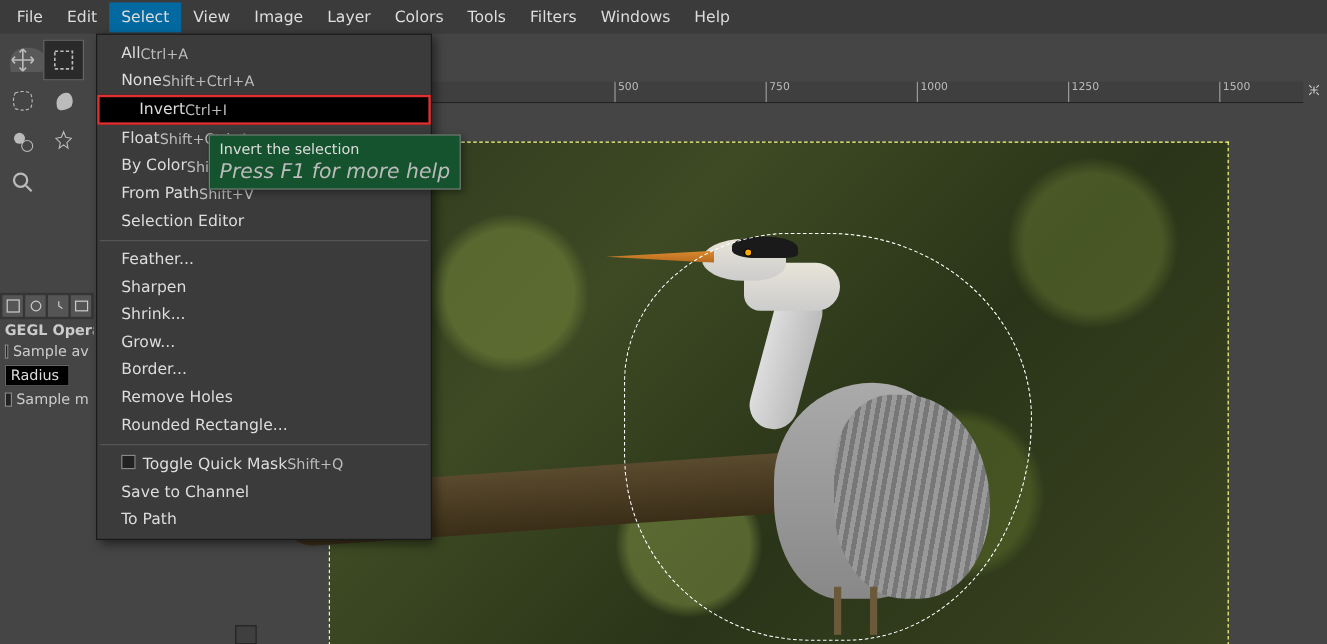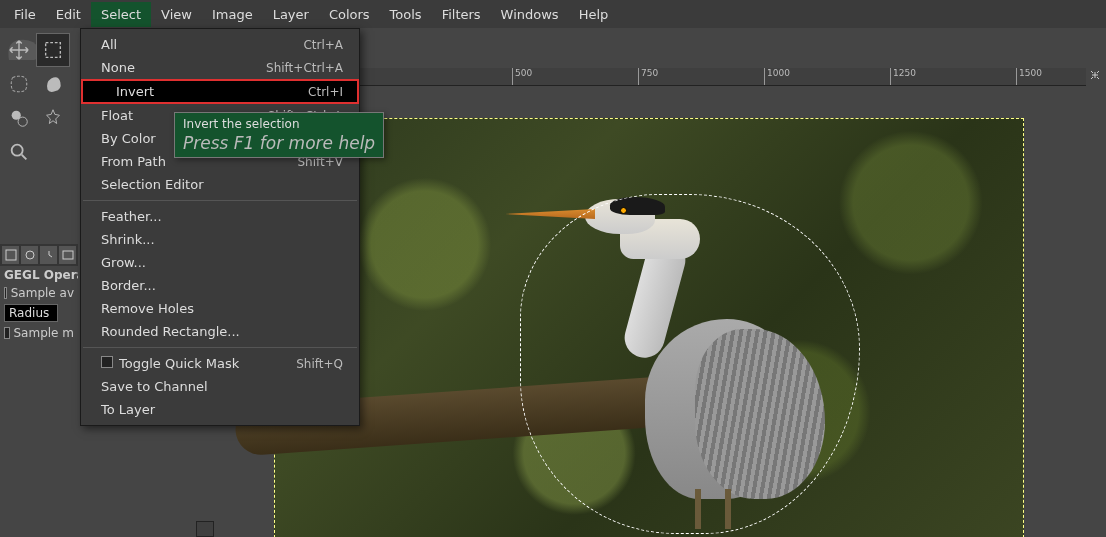--- a/index.html
+++ b/index.html
@@ -1,21 +1,21 @@
 <!DOCTYPE html>
 <html><head>
 <meta charset="utf-8">
 <style>
   * { box-sizing: border-box; margin: 0; padding: 0; font-family: "DejaVu Sans", "Segoe UI", sans-serif; }
   body { background: #454545; color: #ddd; font-size: 13px; width: 1106px; height: 537px; overflow: hidden; position: relative; }
   
   
   .menubar { height: 28px; background: #3b3b3b; display: flex; align-items: center; padding: 0 4px; position: relative; z-index: 5; }
   .menuitem { padding: 5px 10px; cursor: pointer; color: #ddd; }
-  .menuitem.open { background: #14532d; }
+  .menuitem.open { background: #0369a1; }
   
   
   .toolbox { position: absolute; top: 33px; left: 2px; width: 72px; }
   .tool-row { display: flex; }
   .tool { width: 34px; height: 34px; display: flex; align-items: center; justify-content: center; }
   .tool svg { fill: #bbb; }
   .tool.active { background: #2a2a2a; border: 1px solid #666; }
   
   
   .dock { position: absolute; top: 244px; left: 0; width: 78px; color: #ccc; font-size: 12px; }
@@ -53,21 +53,21 @@
   .heron-cap { position:absolute; top:-2px; left:85px; width:55px; height:18px; background:#1a1a1a; border-radius:50% 60% 20% 40%;}
   .heron-eye { position:absolute; top:8px; left:95px; width:7px; height:7px; background:#fa0; border-radius:50%; border:1px solid #000;}
   .heron-beak { position:absolute; top:10px; left:-20px; width:90px; height:10px; background:linear-gradient(#d88a2e,#b86a1e); clip-path:polygon(0 50%,100% 0,100% 100%);}
   .heron-legs { position:absolute; top:290px; left:170px; width:6px; height:40px; background:#6a5a3a;}
   .heron-legs2 { position:absolute; top:290px; left:200px; width:6px; height:40px; background:#6a5a3a;}
   
   .sel-outline { position:absolute; top:75px; left:245px; width:340px; height:340px; border:1px dashed #fff; border-radius:45% 55% 50% 50% / 40% 50% 60% 50%; pointer-events:none;}
   
   
   .dropdown { position: absolute; top: 28px; left: 80px; width: 280px; background: #3b3b3b; border: 1px solid #1a1a1a; box-shadow: 3px 3px 8px rgba(0,0,0,.5); z-index: 10; padding: 4px 0;}
-  .dd-item { display: flex; justify-content: space-between; align-items: center; padding: 4px 16px 4px 20px; color: #ddd; cursor:pointer; position:relative; }
+  .dd-item { display: flex; align-items: center; padding: 4px 16px 4px 20px; color: #ddd; cursor:pointer; position:relative; }
   .dd-item .shortcut { color: #bbb; font-size: 12px; }
   .dd-item.highlight { border: 2px solid #e03030; background:#000; margin: 0; padding: 3px 14px 3px 33px;}
   .dd-sep { height: 1px; background: #555; margin: 4px 2px; }
   .dd-check { width:12px; height:12px; border:1px solid #888; background:#222; margin-right:6px; display:inline-block;}
   
   
   .tooltip { position: absolute; top: 112px; left: 174px; background: #14532d; border: 1px solid #777; padding: 4px 8px; color: #ddd; font-size: 12px; z-index: 20; box-shadow: 2px 2px 6px rgba(0,0,0,.4);}
   .tooltip .hint { font-style: italic; color: #bbb; font-size: 17px; text-align:center; margin-top:2px;}
   
   
@@ -244,20 +244,24 @@
     <div class="dd-item">
       <span>Selection Editor</span>
       <span class="shortcut"></span>
     </div>
     <div class="dd-sep"></div>
     <div class="dd-item">
       <span>Feather...</span>
       <span class="shortcut"></span>
     </div>
     <div class="dd-item">
+      <span>Sharpen</span>
+      <span class="shortcut"></span>
+    </div>
+    <div class="dd-item">
       <span>Shrink...</span>
       <span class="shortcut"></span>
     </div>
     <div class="dd-item">
       <span>Grow...</span>
       <span class="shortcut"></span>
     </div>
     <div class="dd-item">
       <span>Border...</span>
       <span class="shortcut"></span>
@@ -273,21 +277,21 @@
     <div class="dd-sep"></div>
     <div class="dd-item">
       <span><span class="dd-check"></span>Toggle Quick Mask</span>
       <span class="shortcut">Shift+Q</span>
     </div>
     <div class="dd-item">
       <span>Save to Channel</span>
       <span class="shortcut"></span>
     </div>
     <div class="dd-item">
-      <span>To Layer</span>
+      <span>To Path</span>
       <span class="shortcut"></span>
     </div>
   </div>
 
 <div class="tooltip">
   <div>Invert the selection</div>
   <div class="hint">Press F1 for more help</div>
 </div>
 
 </body></html>

